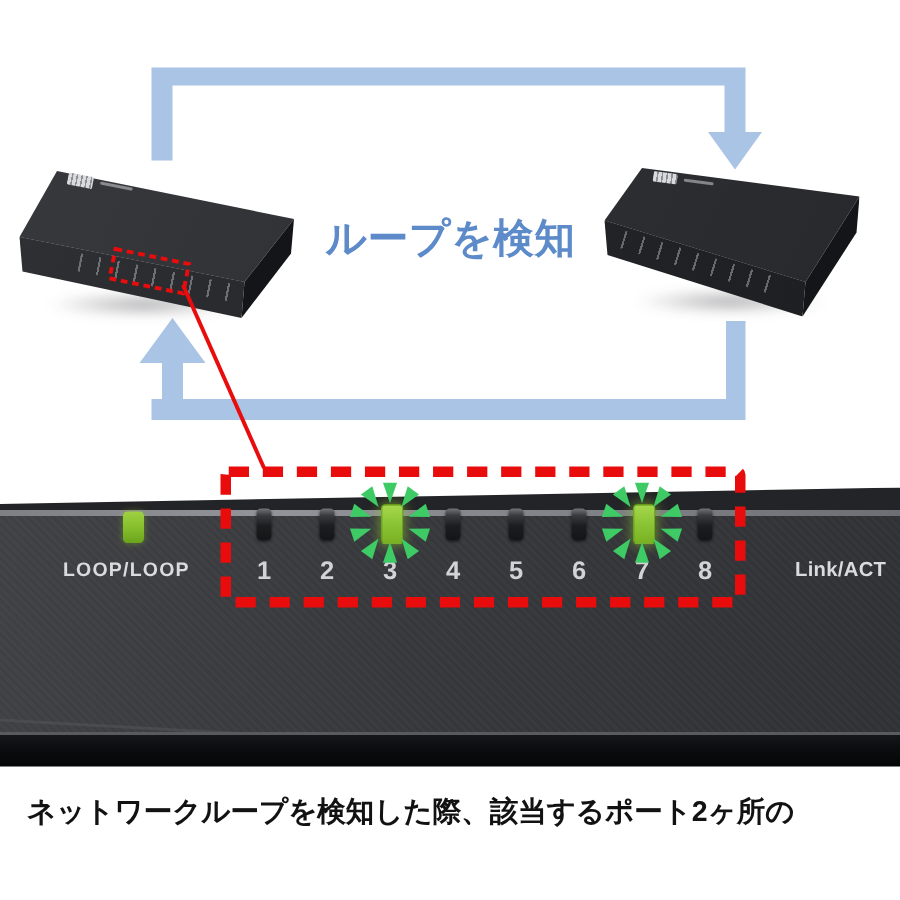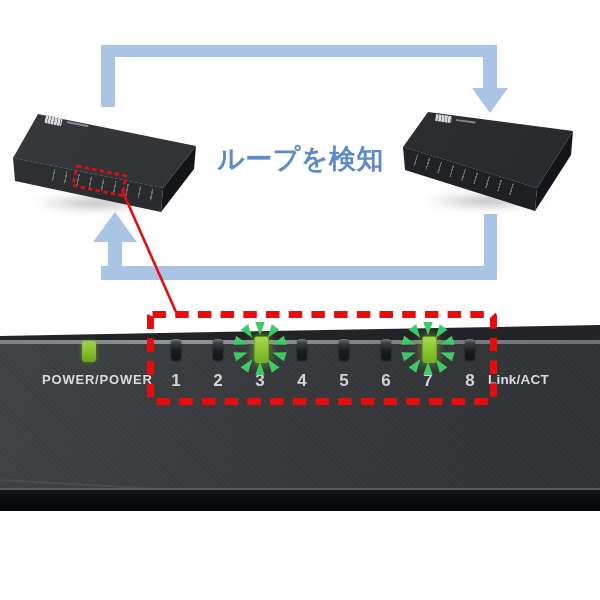--- a/index.html
+++ b/index.html
@@ -107,41 +107,41 @@
 
   <div>
     <div class="face panel-topwedge"></div>
     <div class="abs panel-highlight"></div>
     <div class="abs panel-face"></div>
     <div class="face panel-bevel"></div>
     <div class="abs panel-botline"></div>
     <div class="abs panel-botband"></div>
 
     <div class="pwr-led"></div>
-    <div class="panel-label" style="left:42px;top:372px;">POWER/POWER</div>
+    <div class="panel-label" style="left:42px;top:372px;">LOOP/LOOP</div>
 
     <div class="led-dark" style="left:171px;"></div>
     <div class="led-dark" style="left:213px;"></div>
     <div class="led-green" style="left:253.5px;"></div>
     <div class="led-dark" style="left:297px;"></div>
     <div class="led-dark" style="left:339px;"></div>
     <div class="led-dark" style="left:381px;"></div>
     <div class="led-green" style="left:421.5px;"></div>
     <div class="led-dark" style="left:465px;"></div>
 
     <div class="port-num" style="left:164px;">1</div>
     <div class="port-num" style="left:206px;">2</div>
     <div class="port-num" style="left:248px;">3</div>
     <div class="port-num" style="left:290px;">4</div>
     <div class="port-num" style="left:332px;">5</div>
     <div class="port-num" style="left:374px;">6</div>
     <div class="port-num" style="left:416px;">7</div>
     <div class="port-num" style="left:458px;">8</div>
 
-    <div class="panel-label" style="left:488px;top:372px;font-size:13.5px;letter-spacing:.2px;">Link/ACT</div>
+    <div class="panel-label" style="left:530px;top:372px;font-size:13.5px;letter-spacing:.2px;">Link/ACT</div>
   </div>
 
   <svg aria-hidden="true">
     <defs>
       <g id="burst">
         <polygon points="0,-13 -4.7,-26.6 4.7,-26.6"></polygon>
         <polygon points="7.6,-10.5 11.8,-24.3 19.4,-18.8"></polygon>
         <polygon points="12.4,-4.0 23.8,-12.7 26.7,-3.8"></polygon>
         <polygon points="12.4,4.0 26.7,3.8 23.8,12.7"></polygon>
         <polygon points="7.6,10.5 19.4,18.8 11.8,24.3"></polygon>
@@ -153,15 +153,16 @@
       </g>
     </defs>
     <use href="#burst" transform="translate(260,348.5)" style="fill:var(--burst-green)"></use>
     <use href="#burst" transform="translate(428,348.5)" style="fill:var(--burst-green)"></use>
     <line x1="122" y1="190" x2="176" y2="312" style="stroke:var(--alert-red);stroke-width:2.6"></line>
     <rect x="77" y="166" width="50" height="20" transform="rotate(11.5 77 166)" style="fill:none;stroke:var(--alert-red);stroke-width:2.6;stroke-dasharray:4.5 3.2"></rect>
     <rect x="150.5" y="314.5" width="343" height="87" rx="2" style="fill:none;stroke:var(--alert-red);stroke-width:7;stroke-dasharray:13.5 9.2"></rect>
   </svg>
 
   <div class="caption">
+    <div>ネットワークループを検知した際、該当するポート2ヶ所の</div>
   </div>
 
 </div>
 
 </body></html>

